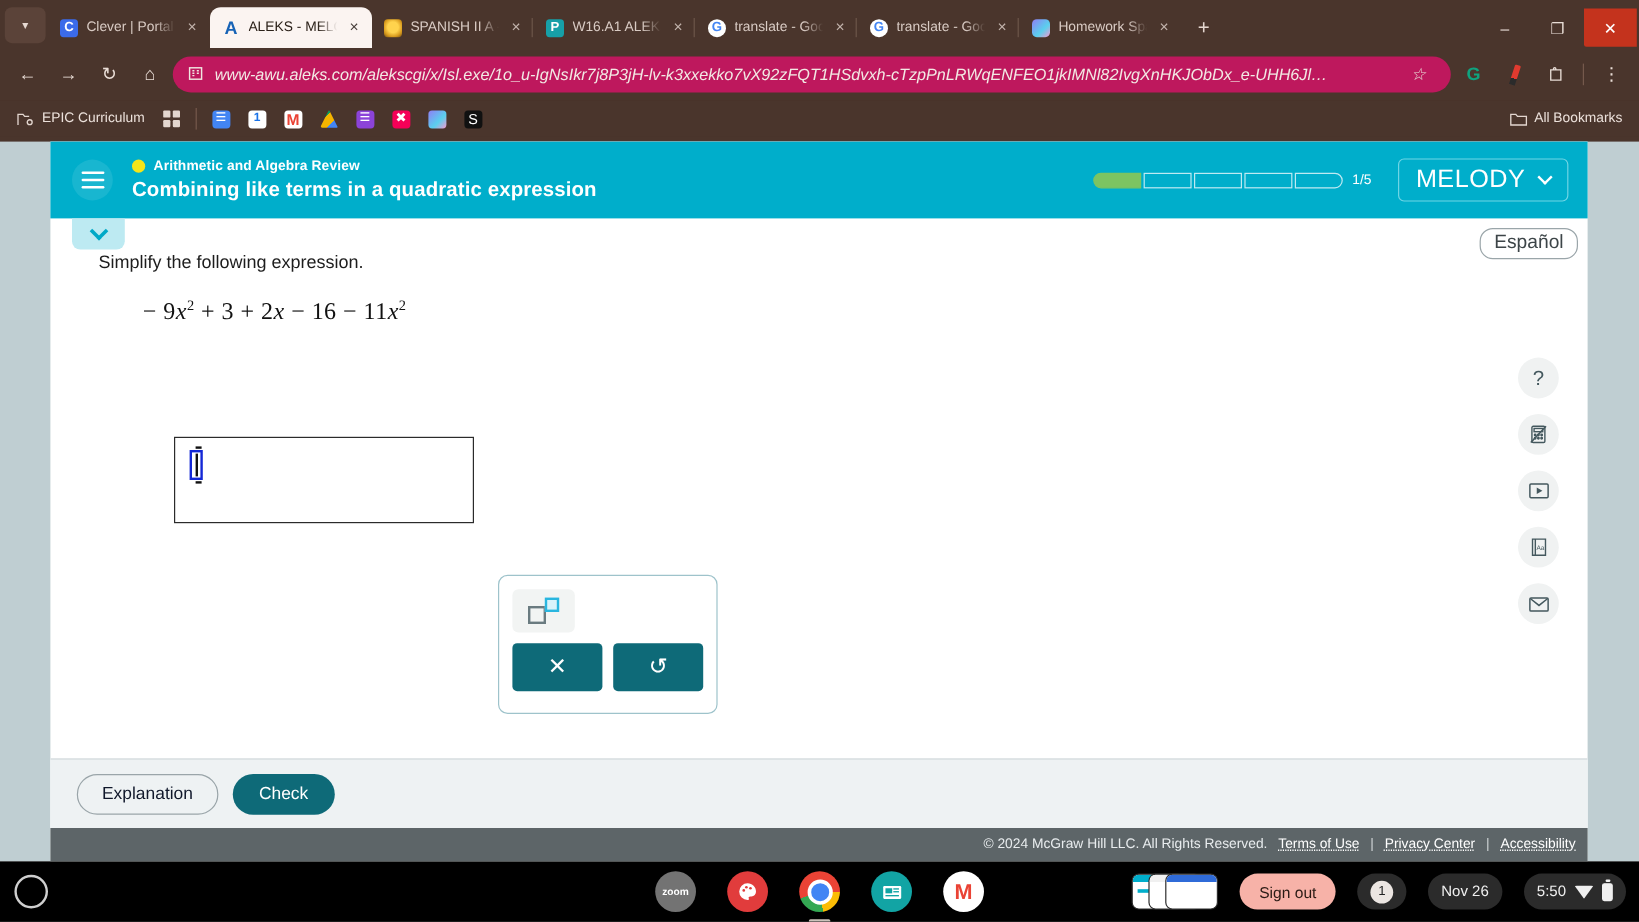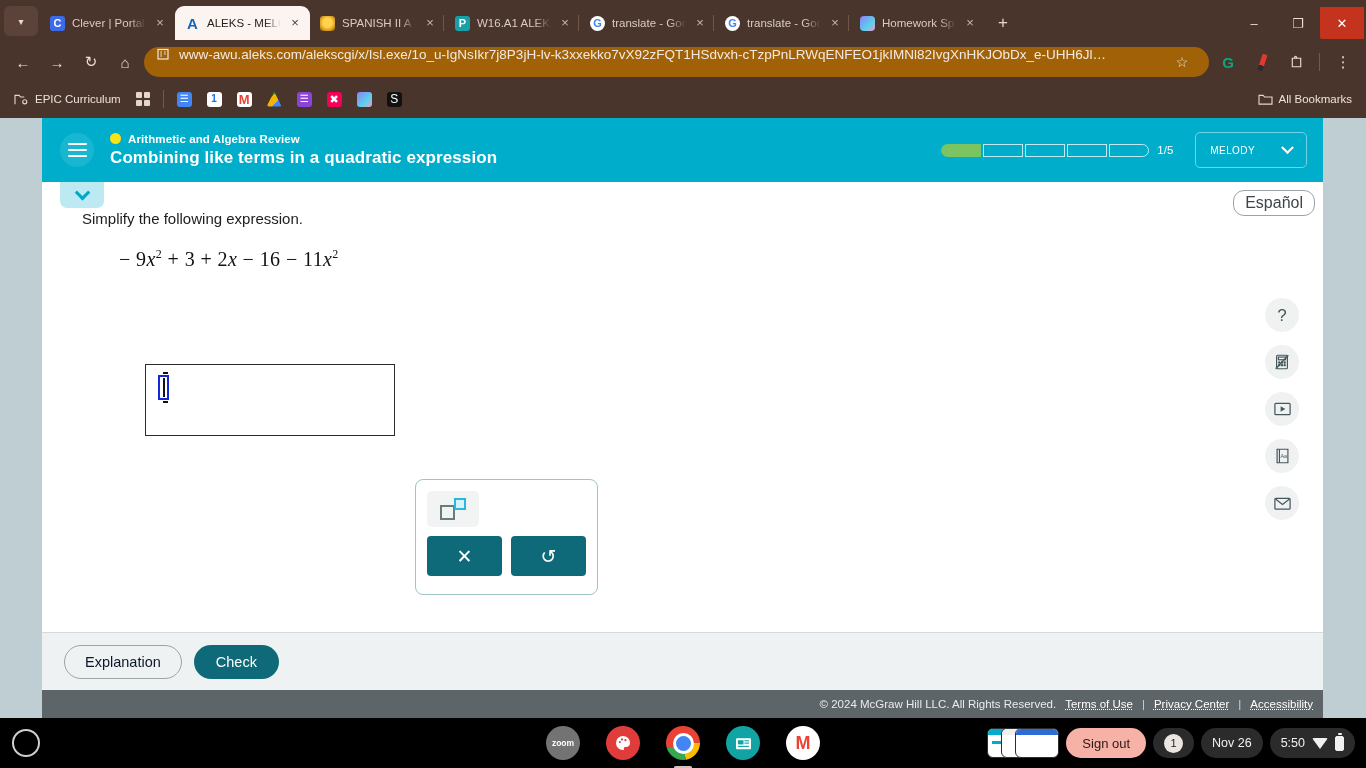--- a/index.html
+++ b/index.html
@@ -78,23 +78,23 @@
   .toolbar {
     height: 44px; display: flex; align-items: center; gap: 4px;
     padding: 0 8px; background: #4a352c;
   }
   .tbtn {
     width: 30px; height: 30px; border-radius: 50%; flex: none;
     display: flex; align-items: center; justify-content: center;
     color: #e9ddd6; font-size: 15px;
   }
   .omnibox {
-    flex: 1 1 auto; height: 30px; background: #a16207; border-radius: 16px;
-    display: flex; align-items: flex-start; gap: 9px; padding: 0 12px;
-    color: #f3e9e4; font-size: 13.5px; min-width: 0;
+    flex: 1 1 auto; height: 30px; background: #be185d; border-radius: 16px;
+    display: flex; align-items: center; gap: 9px; padding: 0 12px;
+    color: #f3e9e4; font-size: 13.5px; min-width: 0; font-style: italic;
   }
   .omnibox .url {
     flex: 1 1 auto; white-space: nowrap; overflow: hidden;
     text-overflow: ellipsis;
   }
   .tbtn.star { font-size: 14px; }
   .ext-g { color:#0fa37f; font-size:15px; font-weight:700;}
   .ext-pen {
     width: 5px; height: 17px; background: linear-gradient(#e03a2f 68%, #2b2b2b 68%);
     transform: rotate(18deg); border-radius: 1px 1px 0 0;
@@ -144,22 +144,22 @@
   .segs { display: flex; gap: 2px; }
   .seg {
     width: 40px; height: 13px; border: 1.5px solid #bfeaf2; background: transparent;
   }
   .seg:first-child { border-radius: 7px 0 0 7px; }
   .seg:last-child  { border-radius: 0 7px 7px 0; }
   .seg.filled { background: #7cc462; border-color: #7cc462; }
   .progress-count { font-size: 11.5px; }
   .user-btn {
     margin-left: 22px; height: 36px; padding: 0 14px; border: 1.5px solid #6fd5e5;
-    border-radius: 5px; display: flex; align-items: center; gap: 28px;
-    font-size: 10px; letter-spacing: .4px; background: #00aecb; text-align: center;
+    border-radius: 5px; display: flex; align-items: center; gap: 12px;
+    font-size: 21px; letter-spacing: .4px; background: #00aecb; text-align: center;
   }
   .chev { width: 9px; height: 9px; border-right: 2.5px solid #fff; border-bottom: 2.5px solid #fff;
           transform: rotate(45deg) translate(-2px,-2px); }
 
   .collapse-tab {
     position: absolute; left: 18px; top: 64px; width: 44px; height: 26px;
     background: #bdeaf2; border-radius: 0 0 7px 7px;
     display: flex; align-items: center; justify-content: center;
   }
   .collapse-tab .c {
@@ -276,21 +276,21 @@
   .app.chrome::after {
     content: ""; position: absolute; width: 15px; height: 15px;
     border-radius: 50%; background: #4285f4; border: 3px solid #fff;
   }
   .app.news { background: #12a4a4; }
   .app.gmail{ background: #fff; color: #ea4335; font-size: 18px; font-weight: 700; }
   .app .dot {
     position: absolute; bottom: -9px; left: 50%; transform: translateX(-50%);
     width: 18px; height: 3px; border-radius: 2px; background: #ccc3bb;
   }
-  .tray { margin-left: auto; display: flex; align-items: center; gap: 7px; padding-right: 11px; }
+  .tray { margin-left: auto; display: flex; align-items: center; gap: 18px; padding-right: 11px; }
   .previews {
     display: flex; align-items: center; height: 30px; width: 72px;
     position: relative;
   }
   .pv {
     position: absolute; width: 44px; height: 30px; border-radius: 6px;
     background: #fff; border: 1px solid #2d2d2d; overflow: hidden;
   }
   .pv i { display: block; height: 6px; }
   .pv1 { left: 0; }  .pv1 i { background: #00aecb; }

